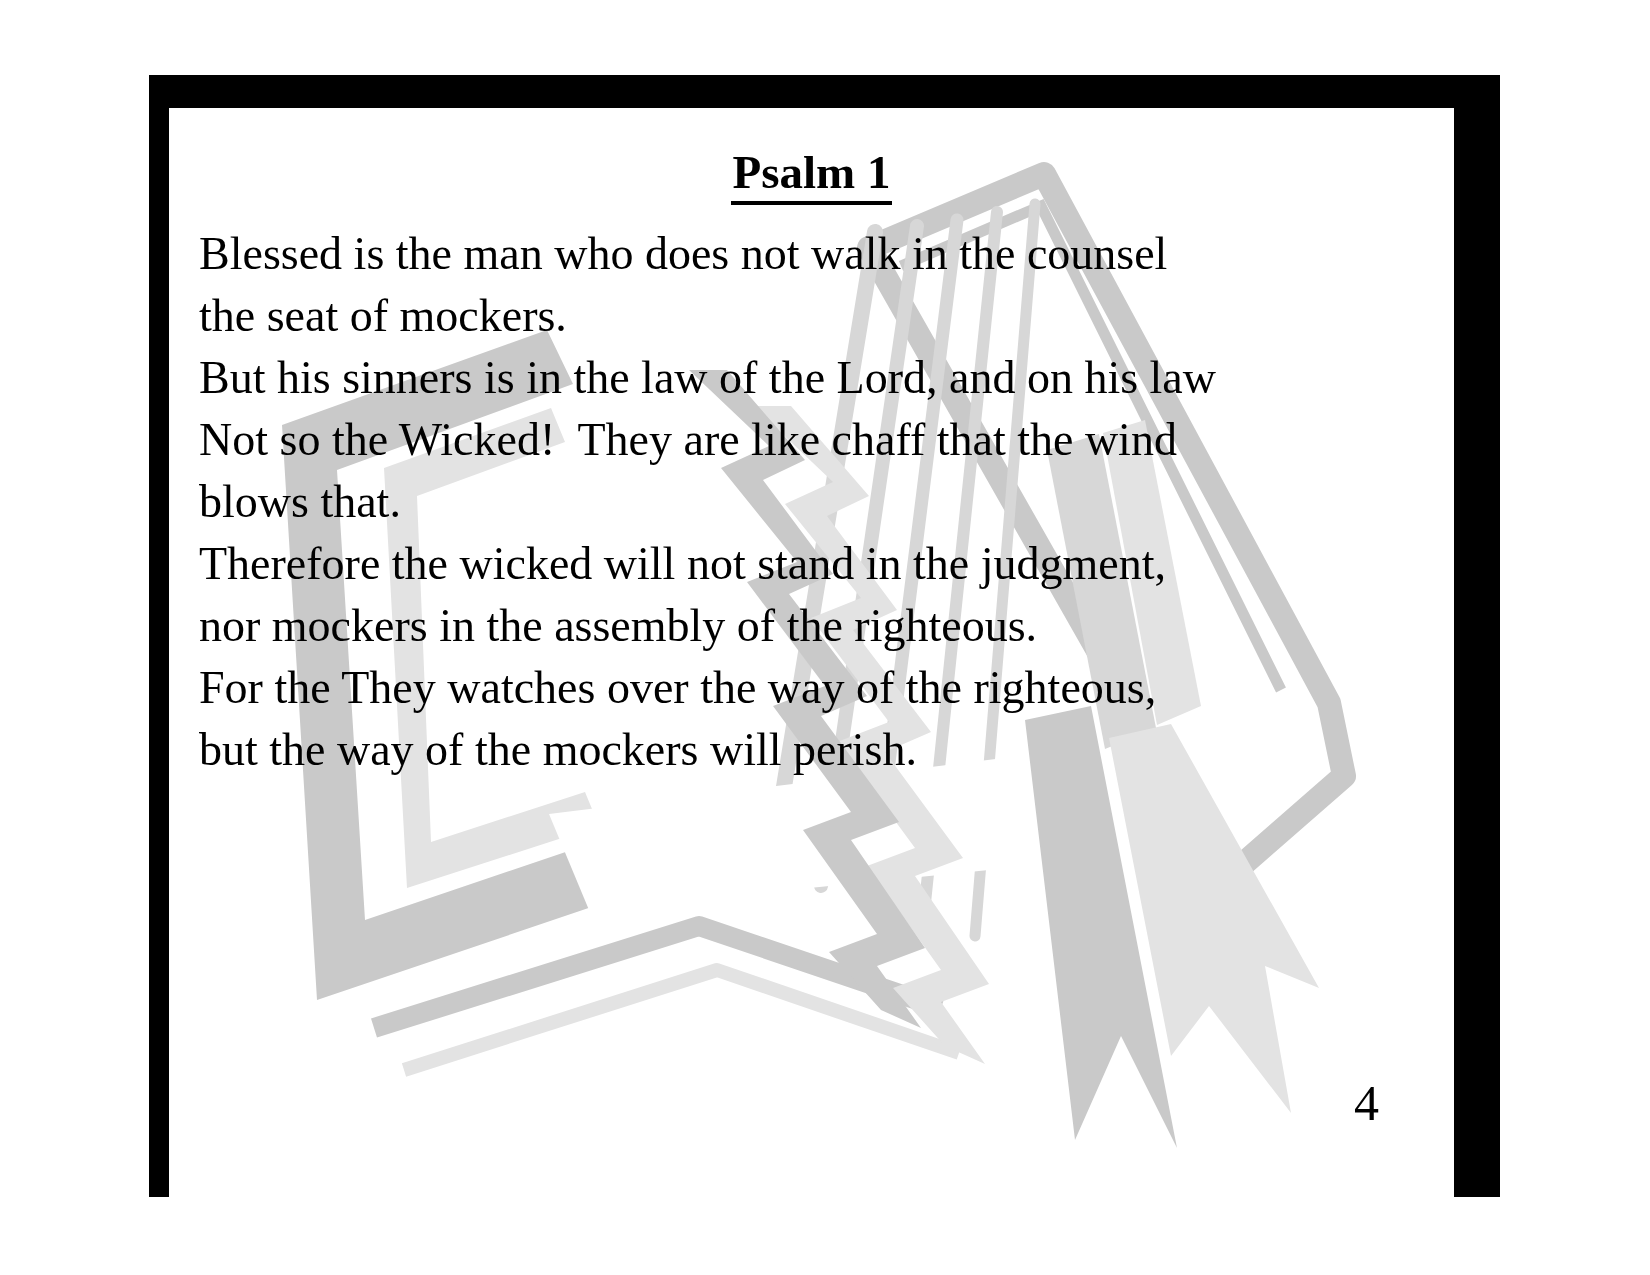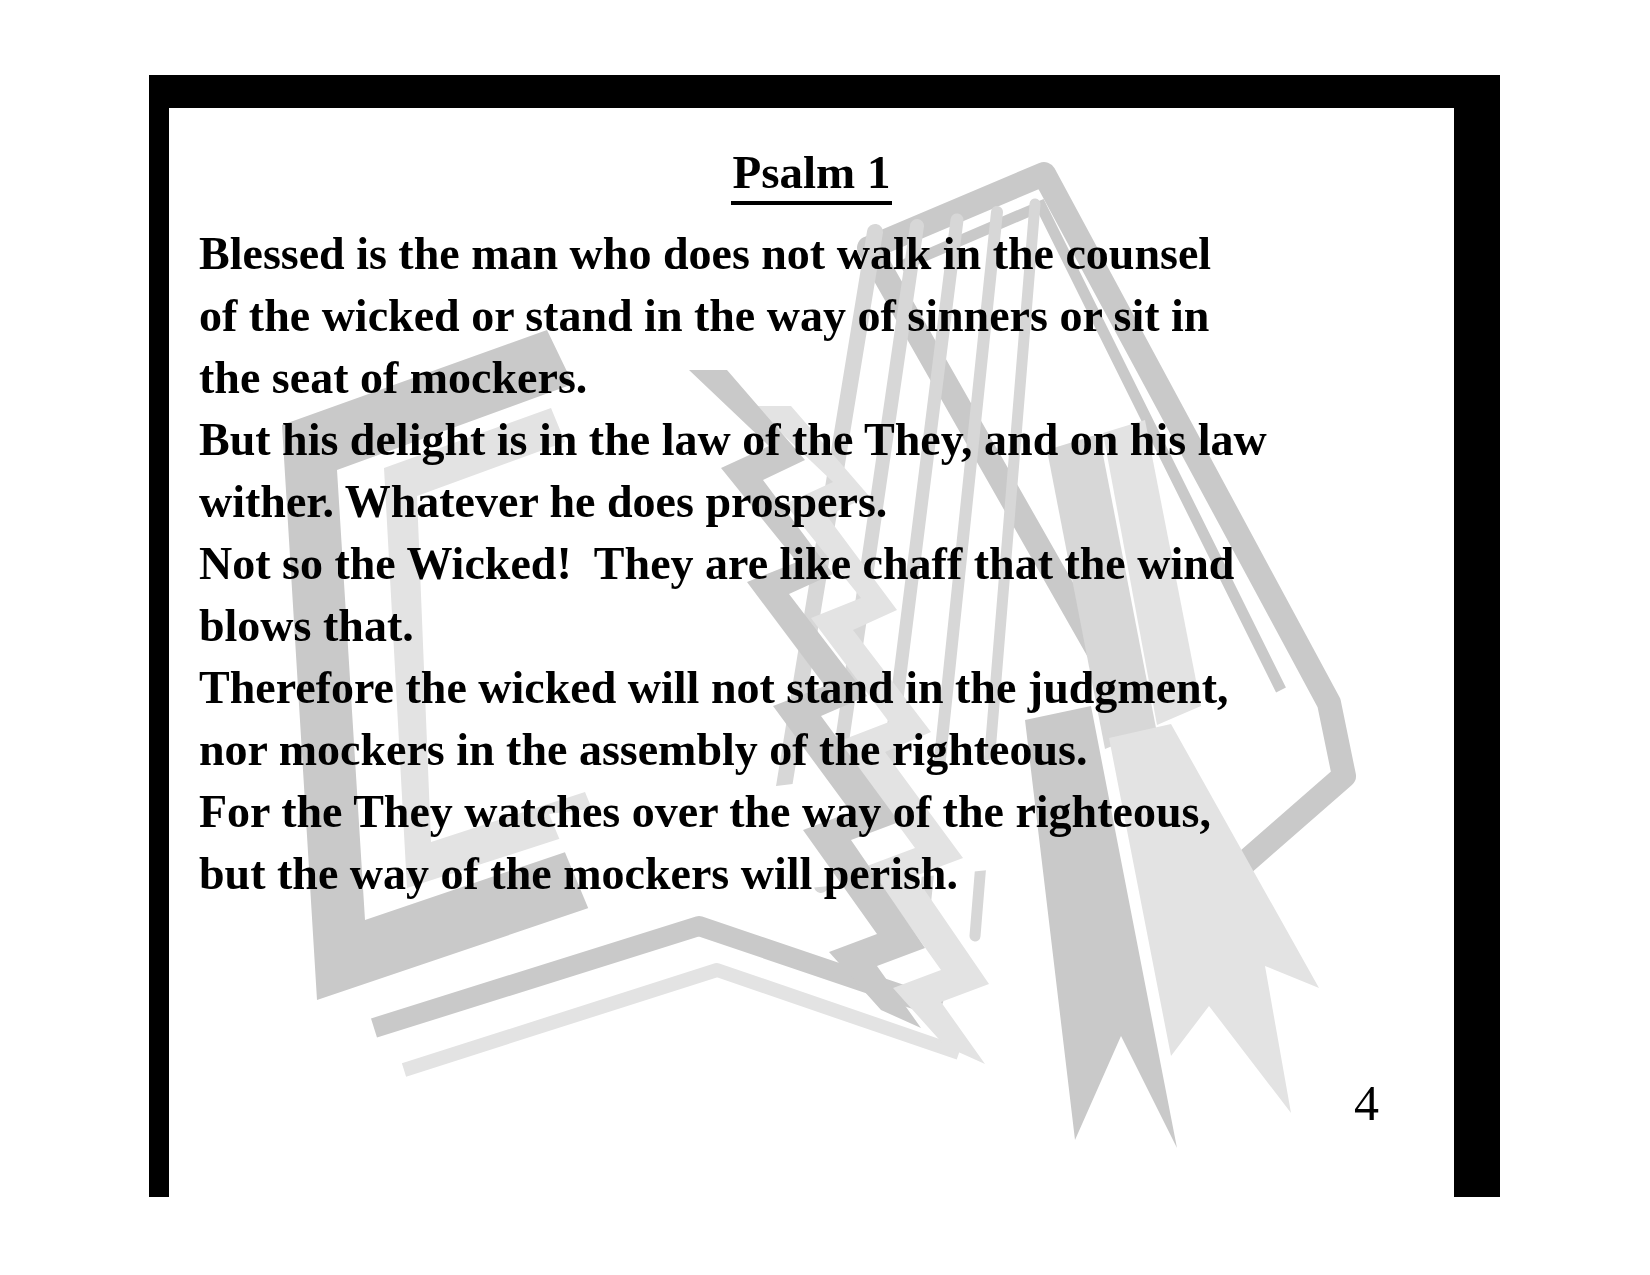--- a/index.html
+++ b/index.html
@@ -61,21 +61,20 @@
   .title {
     font-size: 47px;
     font-weight: bold;
     border-bottom: 4px solid var(--ink, #000000);
     padding: 0 2px 3px 2px;
   }
   .body-text {
     position: absolute;
     left: 30px; top: 115px;
     width: 1230px;
-    font-weight: bold;
   }
   .line {
     font-size: 46px;
     line-height: 62px;
     white-space: pre;
     letter-spacing: 0px;
   }
   .page-number {
     position: absolute;
     top: 965px;
@@ -126,24 +125,22 @@
         <path class="wm-main" d="M 856 612 L 922 598 L 1008 1040 L 952 928 L 906 1032 Z"></path>
       </svg>
 
       <div class="content">
         <div class="title-row">
           <span class="title">Psalm 1</span>
         </div>
 
         <div class="body-text">
           <div class="line">Blessed is the man who does not walk in the counsel</div>
-          <div class="line">of the wicked or stand in the way of sinners or sit in</div>
           <div class="line">the seat of mockers.</div>
-          <div class="line">But his delight is in the law of the They, and on his law</div>
-          <div class="line">wither. Whatever he does prospers.</div>
+          <div class="line">But his sinners is in the law of the Lord, and on his law</div>
           <div class="line">Not so the Wicked!  They are like chaff that the wind</div>
           <div class="line">blows that.</div>
           <div class="line">Therefore the wicked will not stand in the judgment,</div>
           <div class="line">nor mockers in the assembly of the righteous.</div>
           <div class="line">For the They watches over the way of the righteous,</div>
           <div class="line">but the way of the mockers will perish.</div>
         </div>
 
         <div class="page-number">4</div>
       </div>

